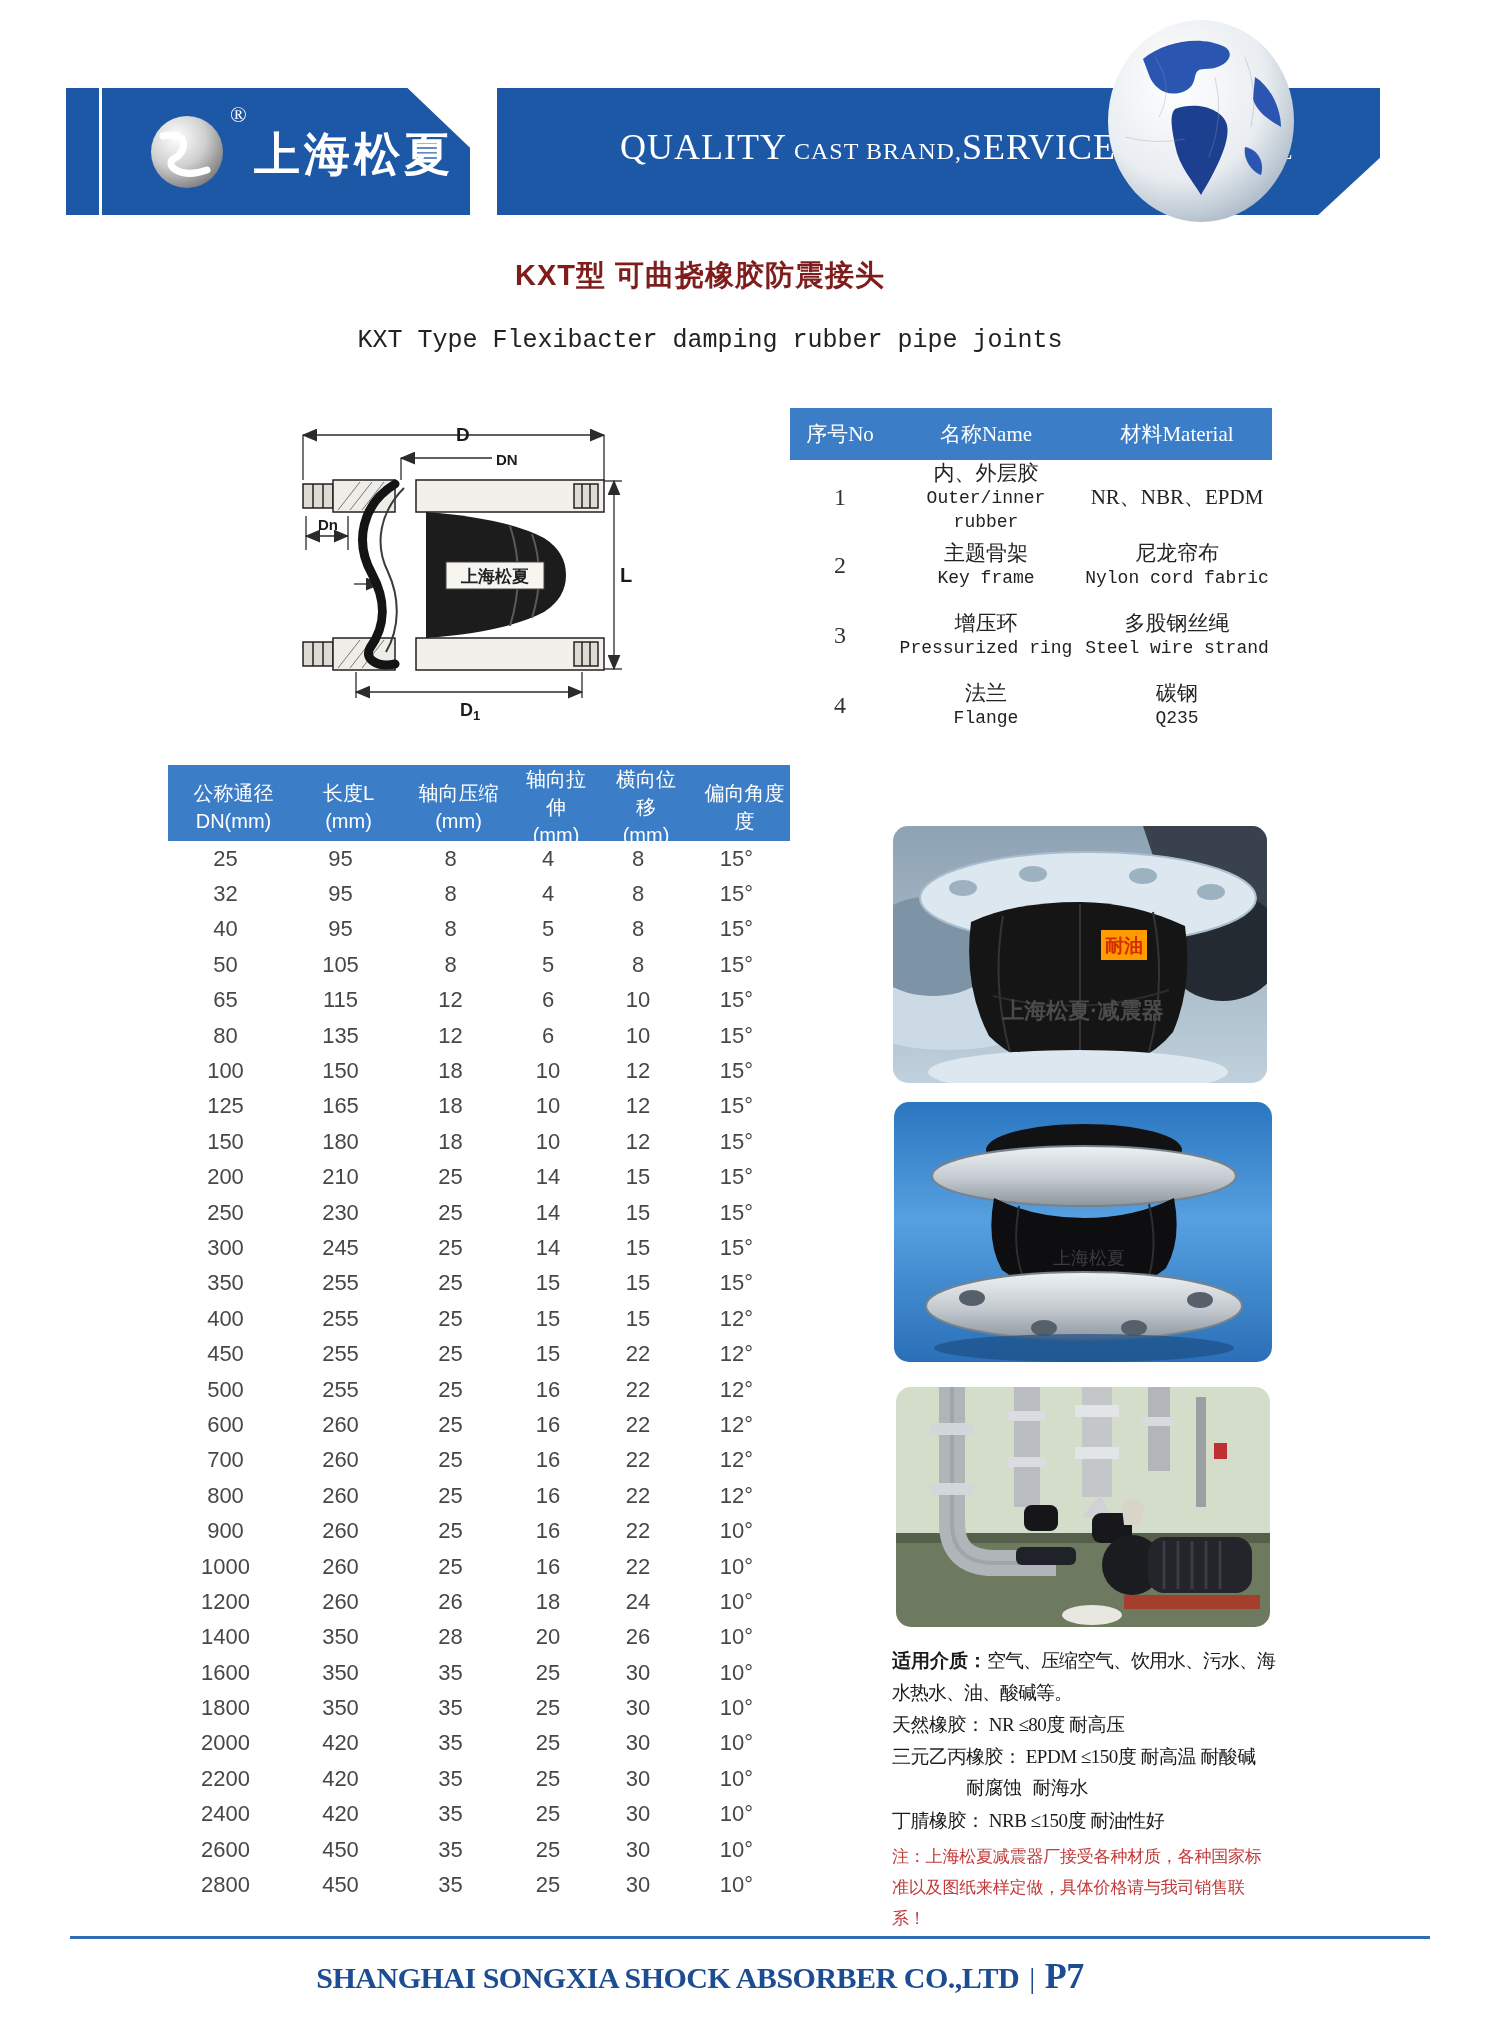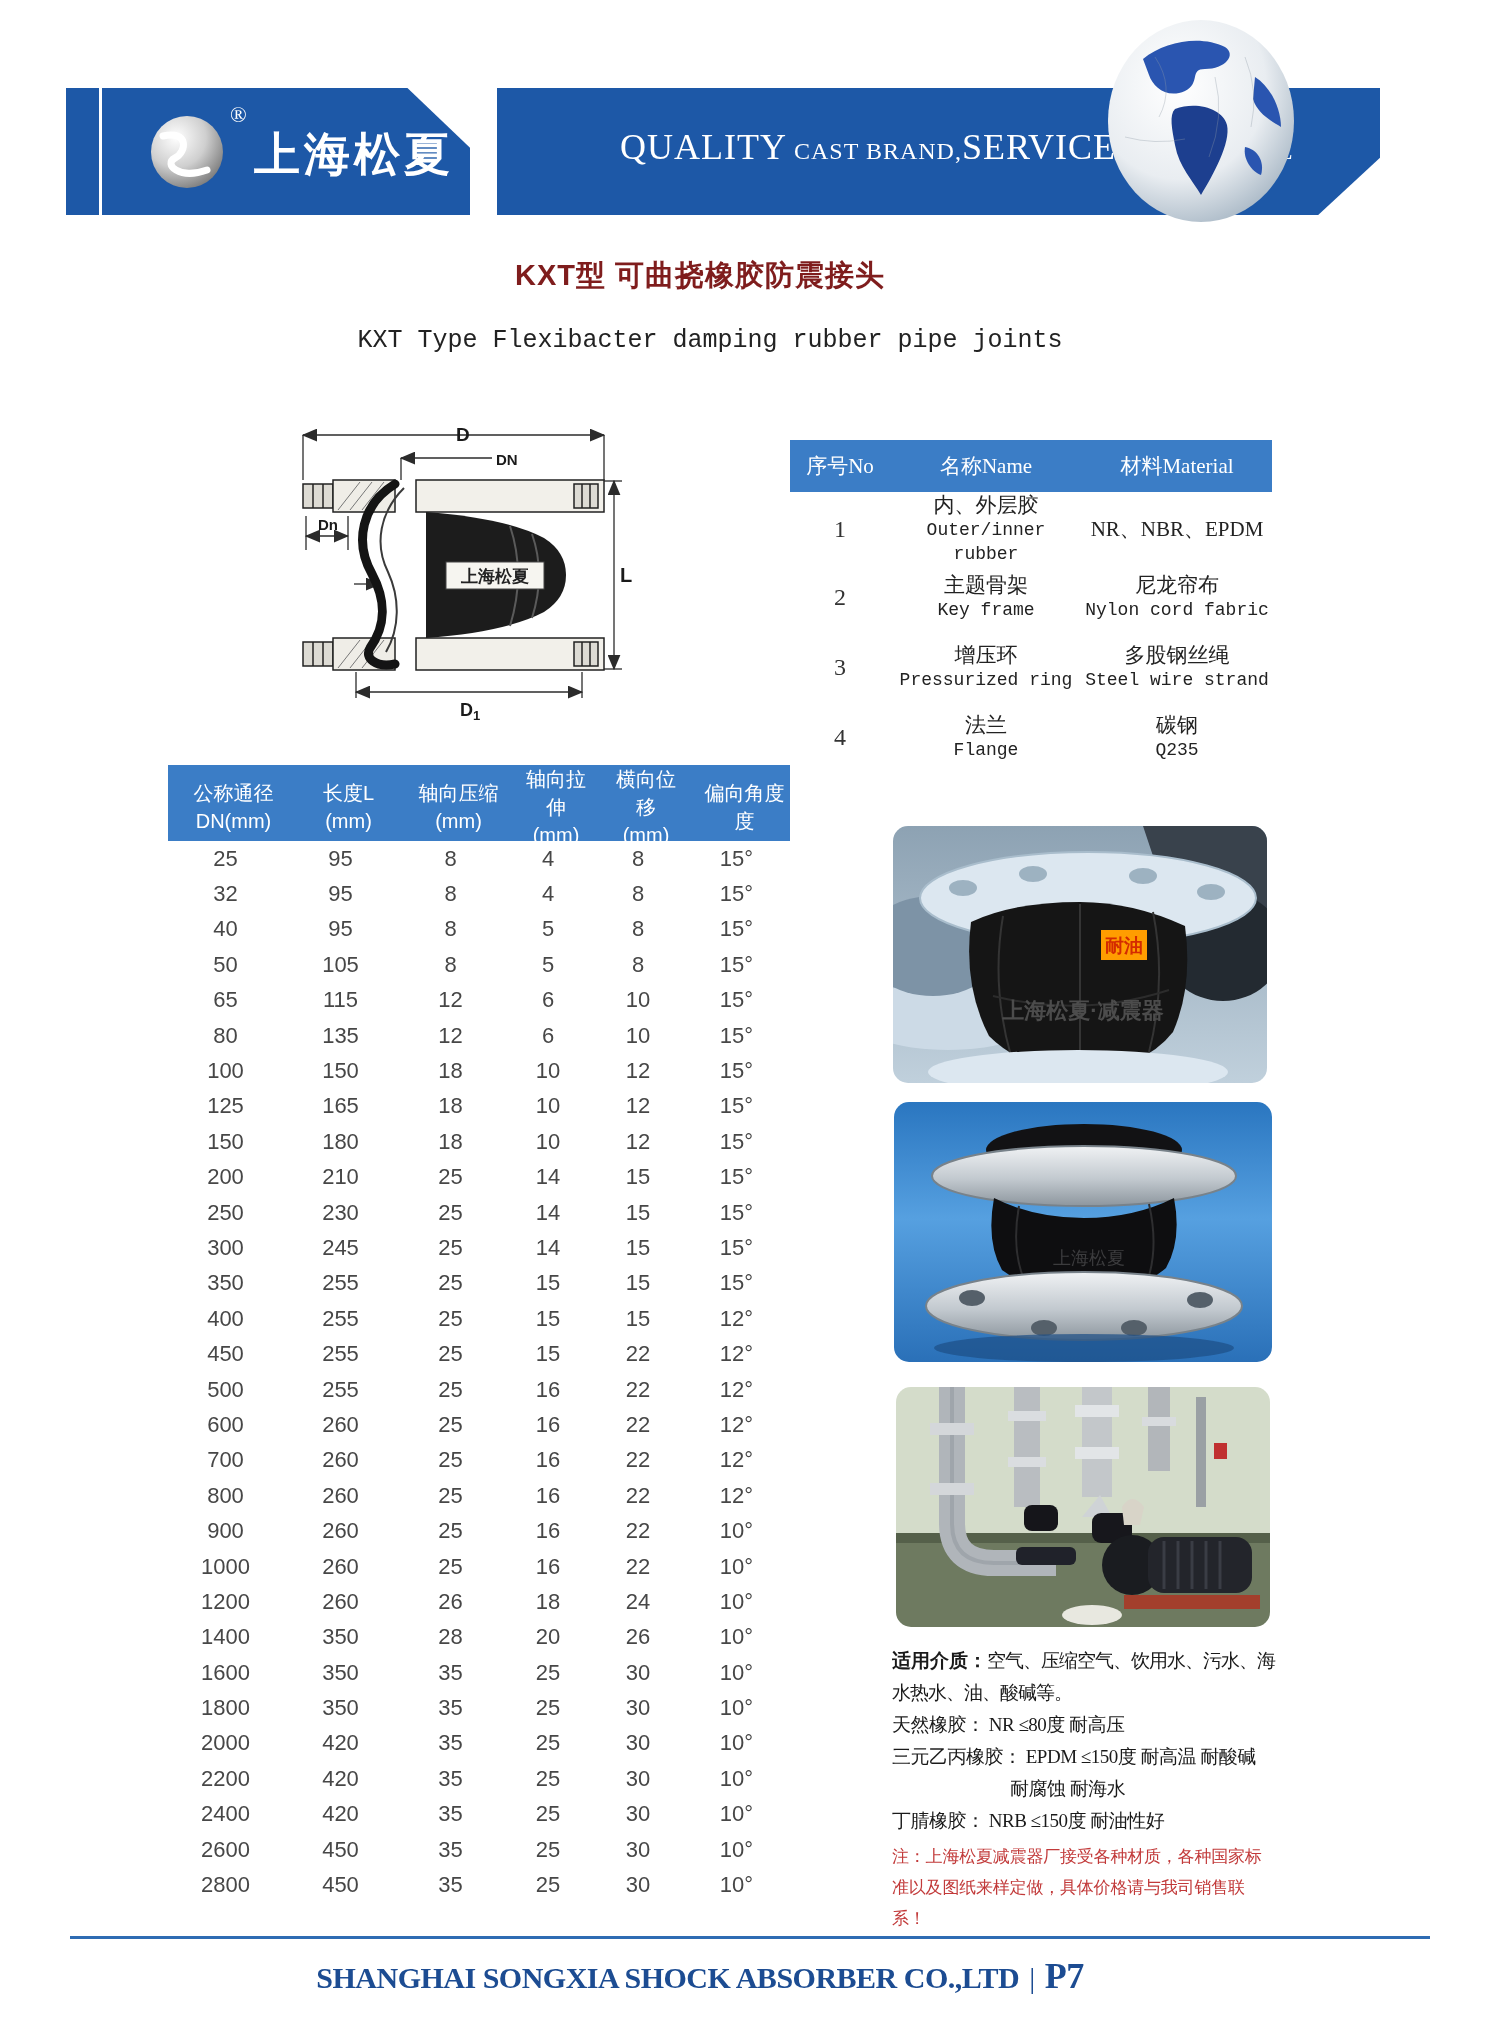--- a/index.html
+++ b/index.html
@@ -32,21 +32,21 @@
   .title-cn{position:absolute;left:0;top:256px;width:1400px;text-align:center;font-size:29px;font-weight:bold;color:#7f1d1d;letter-spacing:1px;}
   .title-en{position:absolute;left:0;top:326px;width:1420px;text-align:center;
     font-family:"Liberation Mono","DejaVu Sans Mono",monospace;font-size:25px;color:#222;}
 
   
   .diagram{position:absolute;left:296px;top:424px;width:344px;height:302px;}
 
   
   .mat-table{position:absolute;left:790px;top:408px;width:482px;}
   .mat-head{display:grid;grid-template-columns:100px 192px 190px;height:52px;background:var(--table_header_blue);
-    color:#fff;align-items:center;text-align:center;font-size:21px;font-family:"Liberation Serif",serif;margin-top:32px;}
+    color:#fff;align-items:center;text-align:center;font-size:21px;font-family:"Liberation Serif",serif;}
   .mat-row{display:grid;grid-template-columns:100px 192px 190px;height:70px;align-items:center;text-align:center;}
   .mat-no{font-family:"Liberation Serif",serif;font-size:24px;color:#333;}
   .mat-cn{font-family:"Liberation Serif","DejaVu Serif",serif;font-size:21px;color:#222;line-height:26px;}
   .mat-en{font-family:"Liberation Mono","DejaVu Sans Mono",monospace;font-size:18px;color:#222;line-height:24px;}
 
   
   .spec-table{position:absolute;left:168px;top:765px;width:622px;}
   .spec-head{display:grid;grid-template-columns:115px 115px 105px 90px 90px 107px;height:76px;
     background:var(--table_header_blue);color:#fff;align-items:center;text-align:center;}
   .spec-head .cell{line-height:28px;font-size:20px;padding-left:16px;}
@@ -58,21 +58,21 @@
   .photo1{left:893px;top:826px;width:374px;height:257px;}
   .photo2{left:894px;top:1102px;width:378px;height:260px;}
   .photo3{left:896px;top:1387px;width:374px;height:240px;}
 
   
   .notes{position:absolute;left:892px;top:1645px;width:384px;
     font-family:"Liberation Serif","DejaVu Serif",serif;color:#1a1a1a;}
   .notes .media{font-size:19px;line-height:32px;letter-spacing:-1px;}
   .notes .media b{font-family:"Liberation Sans",sans-serif;font-weight:bold;letter-spacing:0;}
   .notes .nline{font-size:19px;line-height:32px;letter-spacing:-0.5px;white-space:nowrap;}
-  .notes .indent{margin-left:118px;}
+  .notes .indent{margin-left:74px;font-family:Liberation Mono, monospace;}
   .notes .red{margin-top:4px;font-size:17px;line-height:31px;letter-spacing:-0.2px;color:var(--note_red);}
 
   
   .footer-line{position:absolute;left:70px;top:1936px;width:1360px;height:3px;background:#2f6cb3;}
   .footer-text{position:absolute;left:0;top:1955px;width:1400px;text-align:center;color:var(--footer_navy);
     font-family:"Liberation Serif","DejaVu Serif",serif;font-weight:bold;font-size:30px;letter-spacing:-0.5px;white-space:nowrap;}
   .footer-text .sep{font-weight:normal;padding:0 10px;}
   .footer-text .pg{font-size:36px;}
 </style>
 </head>

